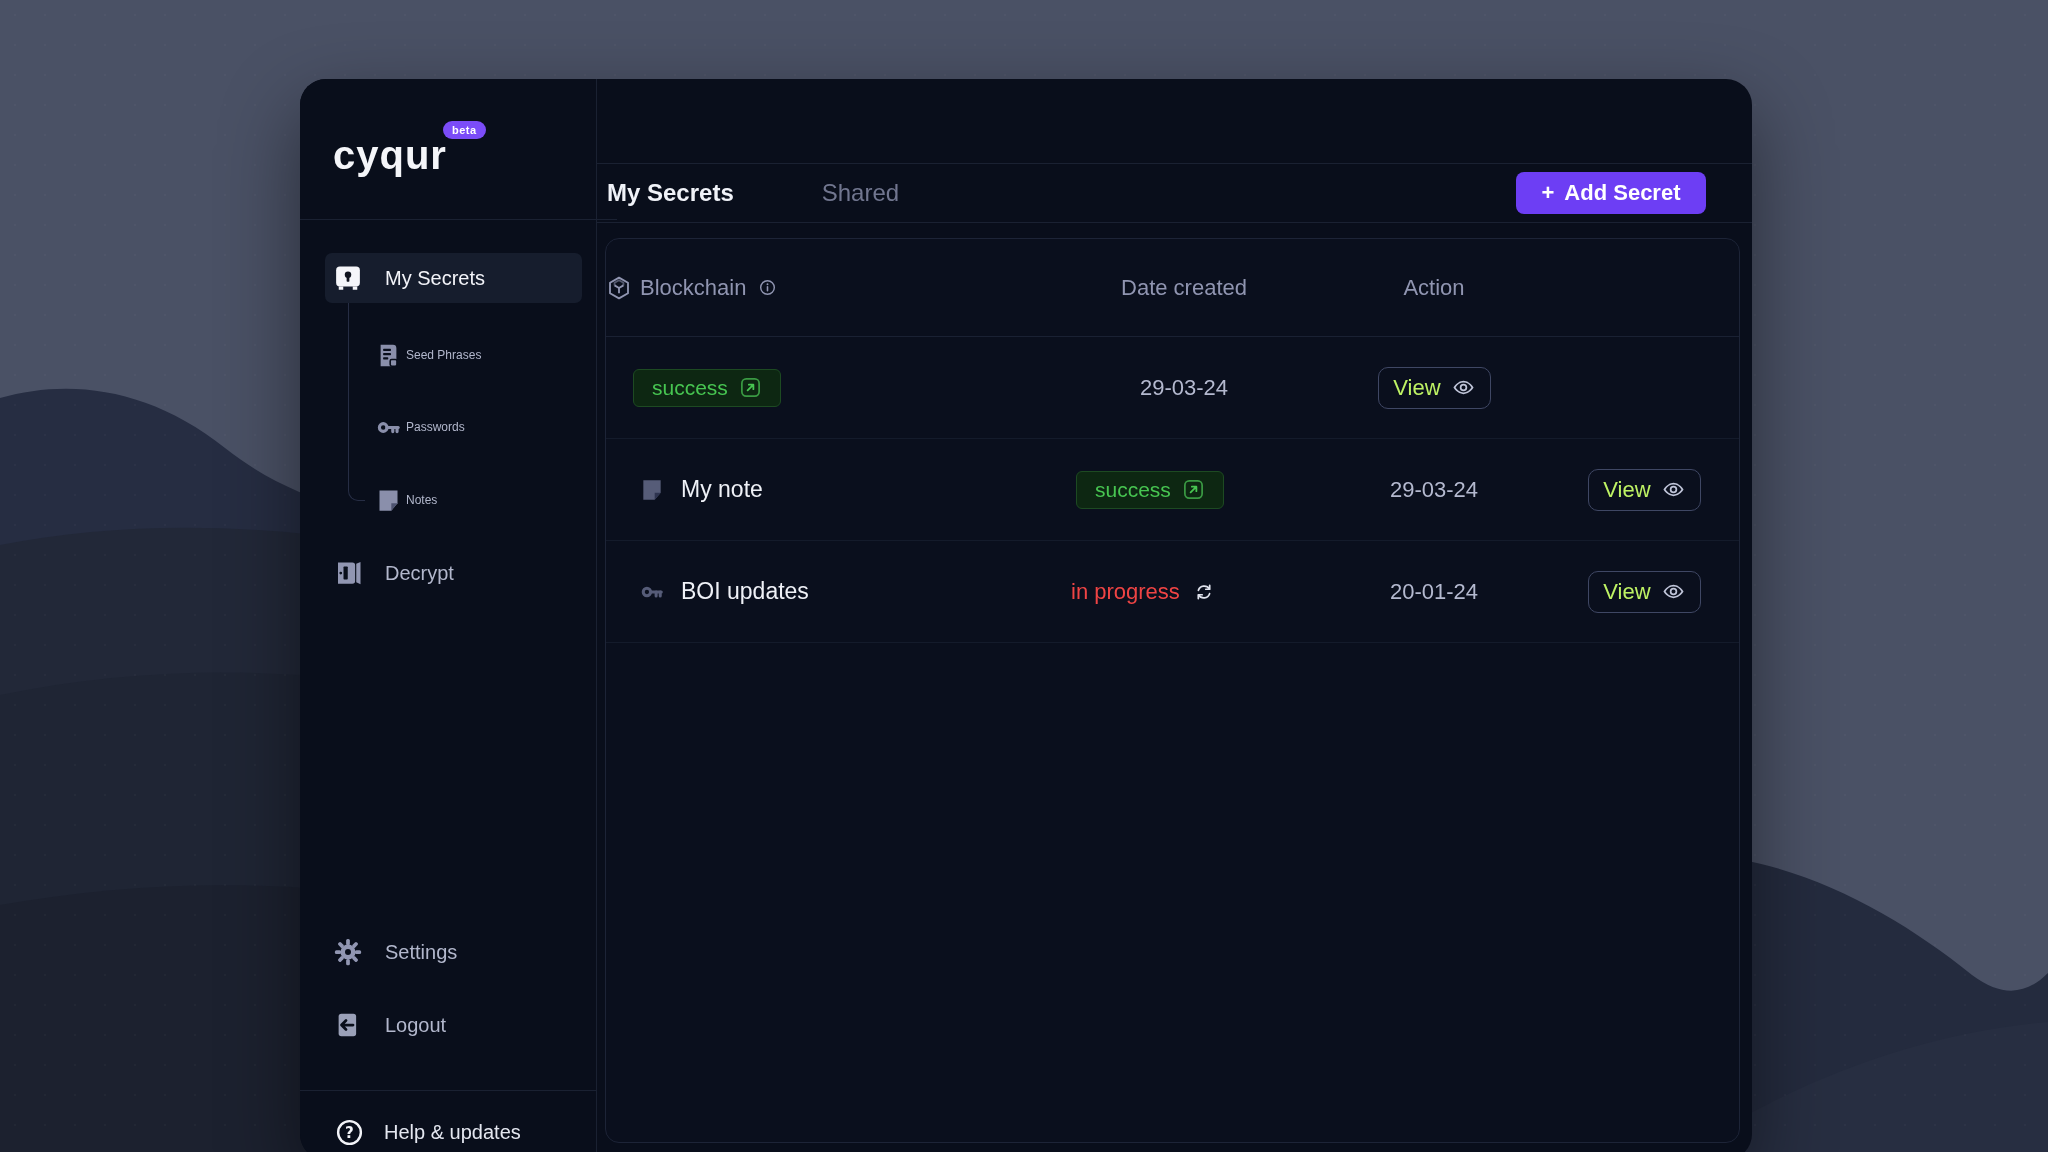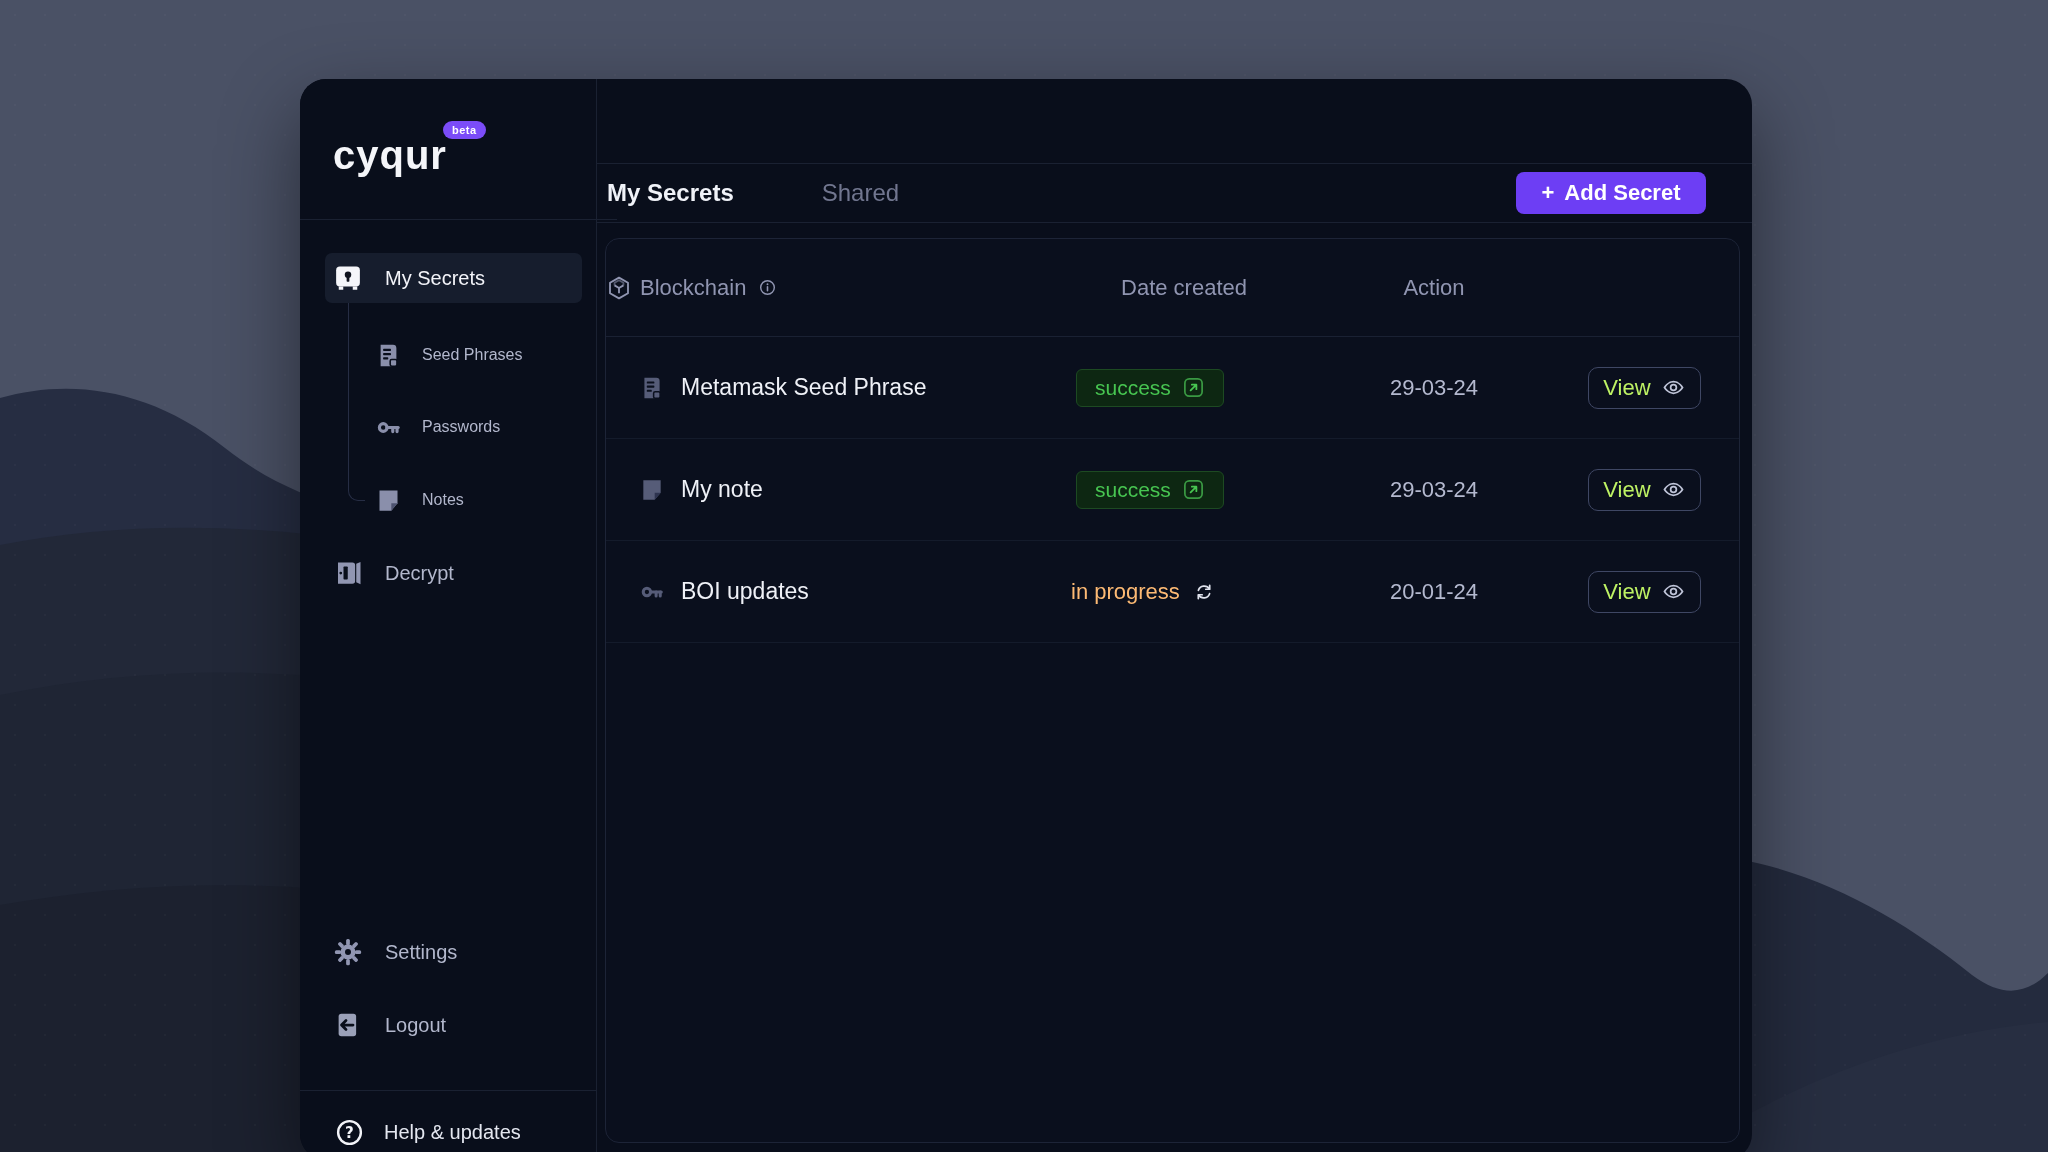--- a/index.html
+++ b/index.html
@@ -42,22 +42,22 @@
     padding:3px 9px;border-radius:9px;letter-spacing:.5px;
   }
   .nav-item{
     position:absolute;left:25px;width:257px;height:50px;border-radius:7px;
     display:flex;align-items:center;gap:22px;padding-left:8px;box-sizing:border-box;
     color:#b2b7cc;font-size:20px;cursor:pointer;
   }
   .nav-item.active{background:#161d2d;color:#f3f4f9;font-weight:500;}
   .nav-item .ic{width:30px;height:30px;flex:0 0 30px;display:block;}
   .sub-item{
-    position:absolute;left:75px;display:flex;align-items:center;gap:20px;
-    color:#b2b7cc;font-size:16px;cursor:pointer;height:40px;
+    position:absolute;left:75px;display:flex;align-items:center;gap:4px;
+    color:#b2b7cc;font-size:12px;cursor:pointer;height:40px;
   }
   .sub-item .ic{width:27px;height:27px;flex:0 0 27px;display:block;}
   .tree{
     position:absolute;left:48px;top:224px;width:16px;height:197px;
     border-left:1.5px solid #262d44;border-bottom:1.5px solid #262d44;
     border-bottom-left-radius:10px;
   }
   .side-divider{
     position:absolute;left:0;width:100%;top:1011px;height:0;
     border-top:1px solid #1a2132;
@@ -105,21 +105,21 @@
     color:#eff1f7;font-size:23px;}
   .cell-name .ic{width:26px;height:26px;flex:0 0 26px;}
   .badge-success{
     margin-left:27px;display:inline-flex;align-items:center;gap:11px;
     background:#0d2712;border:1px solid #1d4a22;border-radius:6px;
     padding:6px 18px;color:#47c551;font-size:21px;width:fit-content;cursor:pointer;
   }
   .badge-success .ic{width:23px;height:23px;}
   .status-progress{
     margin-left:22px;display:inline-flex;align-items:center;gap:13px;
-    color:#fdba74;font-size:22px;width:fit-content;
+    color:#ef4444;font-size:22px;width:fit-content;
   }
   .status-progress .ic{width:22px;height:22px;}
   .cell-date{text-align:center;color:#b4b9cf;font-size:22px;}
   .cell-action{display:flex;justify-content:center;}
   .view-btn{
     width:113px;height:42px;border:1.5px solid #3f4764;border-radius:10px;
     background:transparent;color:#bef264;font-size:22px;font-family:inherit;
     display:inline-flex;align-items:center;justify-content:center;gap:11px;cursor:pointer;
   }
   .view-btn .ic{width:23px;height:23px;}
@@ -260,30 +260,20 @@
             <circle cx="12" cy="12" r="8.6" fill="none" stroke="#9095b1" stroke-width="1.8"></circle>
             <path d="M12 11.2v5" stroke="#9095b1" stroke-width="2" stroke-linecap="round"></path>
             <circle cx="12" cy="7.9" r="1.2" fill="#9095b1"></circle>
           </svg>
         </div>
         <div class="th-center">Date created</div>
         <div class="th-center">Action</div>
       </div>
 
       <div class="grid-row trow">
-        <div class="cell-name">
-          <svg class="ic" viewBox="0 0 24 24">
-            <path d="M5 2.5h11a3 3 0 0 1 3 3V18a3.5 3.5 0 0 1-3.5 3.5H5z" fill="#565c78"></path>
-            <rect x="7.2" y="6" width="7" height="1.9" rx="0.6" fill="#0a0f1d"></rect>
-            <rect x="7.2" y="9.8" width="7" height="1.9" rx="0.6" fill="#0a0f1d"></rect>
-            <rect x="7.2" y="13.6" width="4.6" height="1.9" rx="0.6" fill="#0a0f1d"></rect>
-            <rect x="13.5" y="15.5" width="6" height="6" rx="1.4" fill="#565c78" stroke="#0a0f1d" stroke-width="1.4"></rect>
-          </svg>
-          <span>Metamask Seed Phrase</span>
-        </div>
         <div>
           <div class="badge-success">
             <span>success</span>
             <svg class="ic" viewBox="0 0 24 24">
               <rect x="3" y="3" width="18" height="18" rx="4.5" fill="none" stroke="#3a9a43" stroke-width="1.8"></rect>
               <path d="M9 15l6-6M10.3 9H15v4.7" fill="none" stroke="#47c551" stroke-width="1.9" stroke-linecap="round" stroke-linejoin="round"></path>
             </svg>
           </div>
         </div>
         <div class="cell-date">29-03-24</div>

